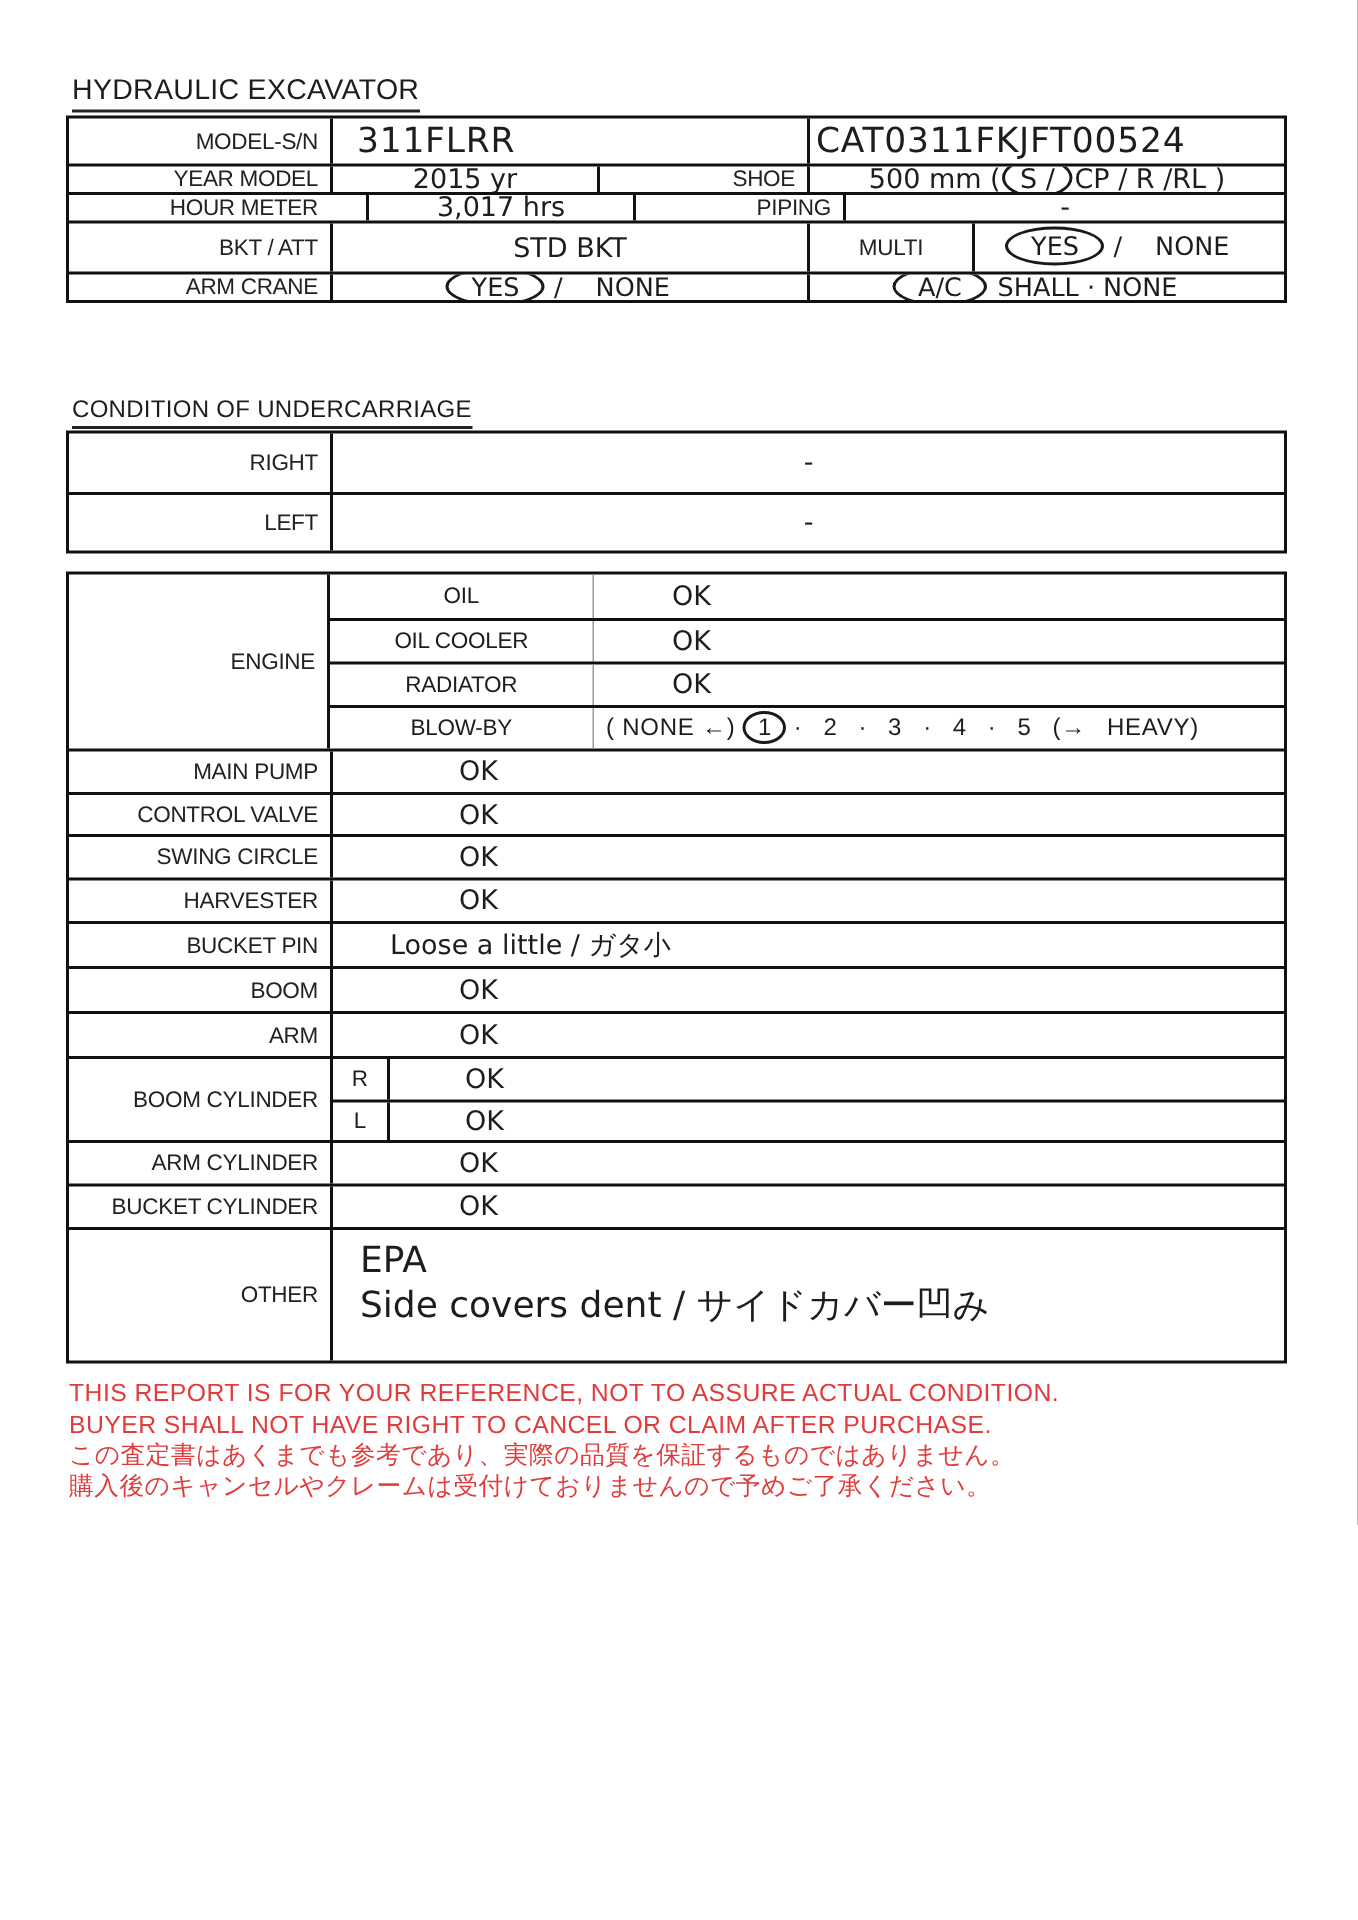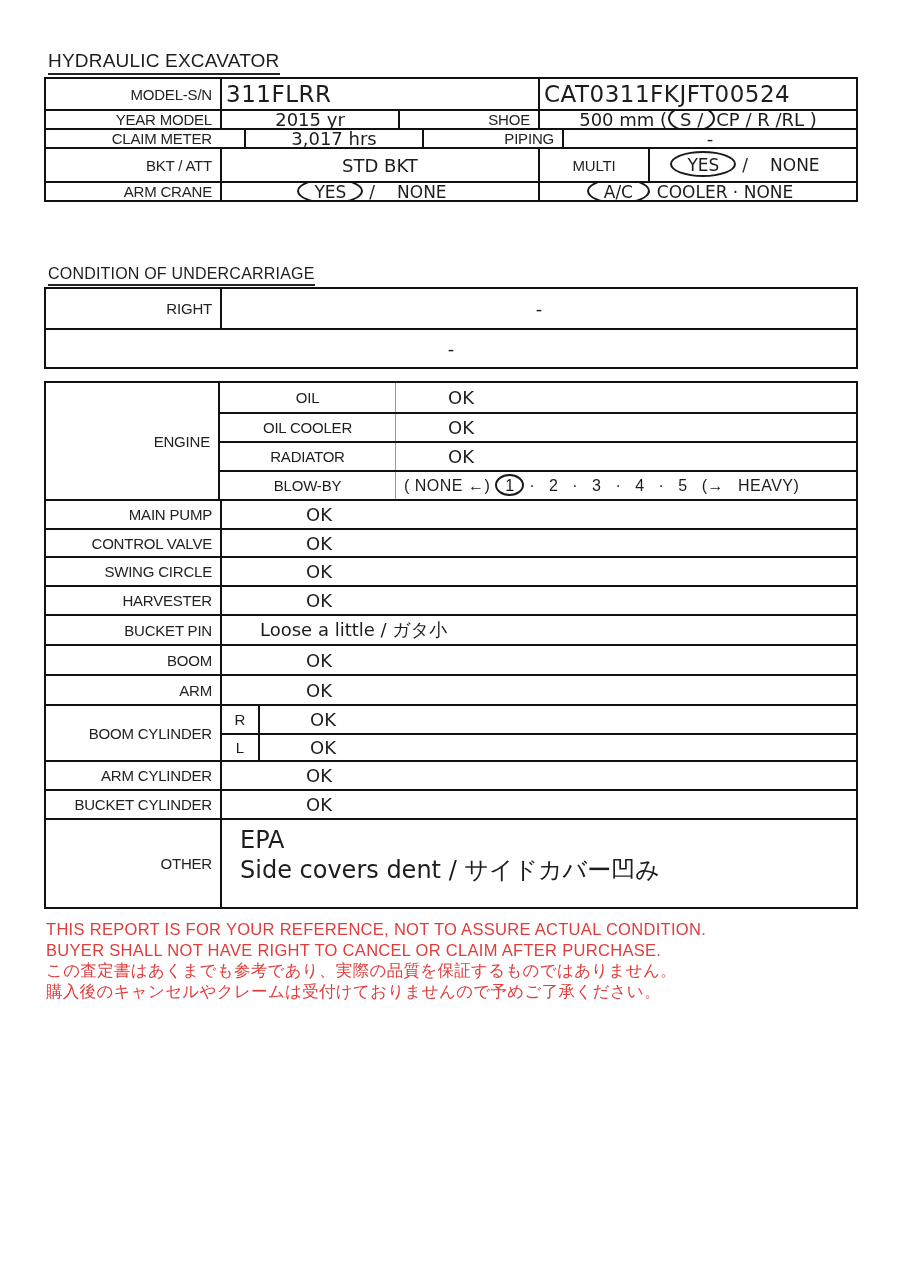--- a/index.html
+++ b/index.html
@@ -69,37 +69,37 @@
 </head>
 <body>
 
 <div class="page">
 
   <div class="doc-title">HYDRAULIC EXCAVATOR</div>
 
   <div class="tbl" id="spec">
     <div class="row">
       <div class="cell lbl w-label">MODEL-S/N</div>
-      <div class="cell val big" style="width:318px; padding-left:4px;">311FLRR</div>
+      <div class="cell val big" style="width:318px; padding-left:16px;">311FLRR</div>
       <div class="cell val big" style="flex:1; padding-left:4px; letter-spacing:0.5px;">CAT0311FKJFT00524</div>
     </div>
     <div class="row">
       <div class="cell lbl w-label">YEAR MODEL</div>
       <div class="cell val center" style="width:178px;">2015 yr</div>
       <div class="cell lbl" style="width:140px;">SHOE</div>
       <div class="cell val center" style="flex:1;">
         <span>500 mm (</span>
           <span class="gap-s"></span>
           <span class="circ">S /</span>
           <span class="gap-s"></span>
           <span>CP / R /RL )</span>
       </div>
     </div>
     <div class="row">
-      <div class="cell lbl w-label">CLAIM METER</div>
+      <div class="cell lbl w-label">HOUR METER</div>
       <div class="cell val center" style="width:178px;margin-left:24px;">3,017 hrs</div>
       <div class="cell lbl" style="width:140px;">PIPING</div>
       <div class="cell val center" style="flex:1;">-</div>
     </div>
     <div class="row" style="height:34px;">
       <div class="cell lbl w-label">BKT / ATT</div>
       <div class="cell val center" style="width:318px;">STD BKT</div>
       <div class="cell lbl center" style="width:110px; justify-content:center; padding-right:0;">MULTI</div>
       <div class="cell val center" style="flex:1; font-size:17px;">
         <span class="circ circ-wide">YES</span>
@@ -114,32 +114,33 @@
       <div class="cell val center" style="width:318px; font-size:17px;">
         <span class="circ circ-wide">YES</span>
           <span class="gap"></span>
           <span>/</span>
           <span class="gap"></span>
           <span>NONE</span>
       </div>
       <div class="cell val center" style="flex:1; font-size:17px;">
         <span class="circ circ-wide">A/C</span>
           <span class="gap-s"></span>
-          <span>· COOLER · NONE</span>
+          <span>· SHALL · NONE</span>
       </div>
     </div>
   </div>
 
   <div class="sec-title">CONDITION OF UNDERCARRIAGE</div>
   <div class="tbl" id="und">
     <div class="row">
       <div class="cell lbl w-label">RIGHT</div>
       <div class="cell val center" style="flex:1;">-</div>
     </div>
     <div class="row">
+      <div class="cell lbl w-label">LEFT</div>
       <div class="cell val center" style="flex:1;">-</div>
     </div>
   </div>
 
   <div class="tbl" id="cond">
 
     <div style="display:flex;">
       <div class="cell lbl w-label" style="border-right:2px solid #111;padding-left:28px;">ENGINE</div>
       <div class="eng-rows">
         <div class="eng-row">

